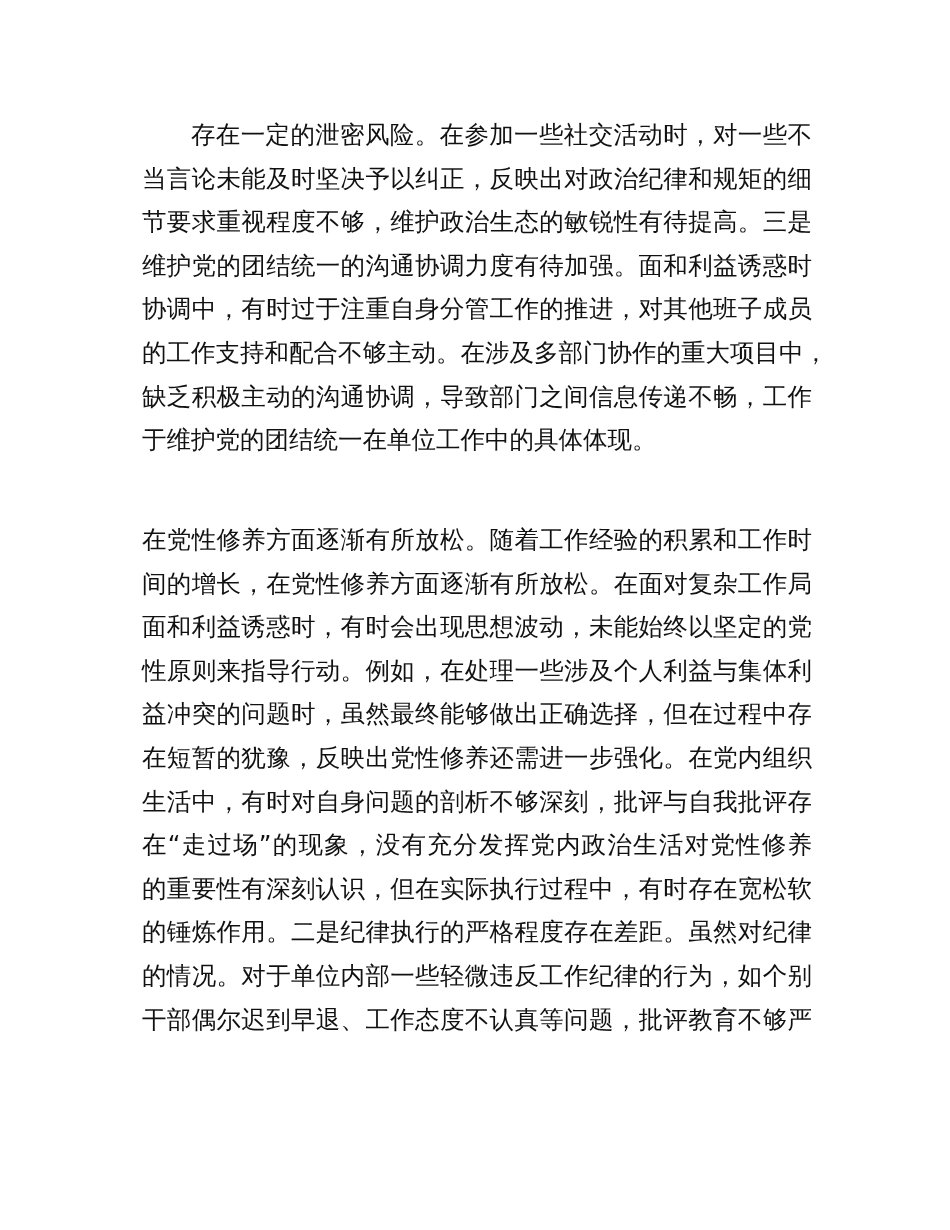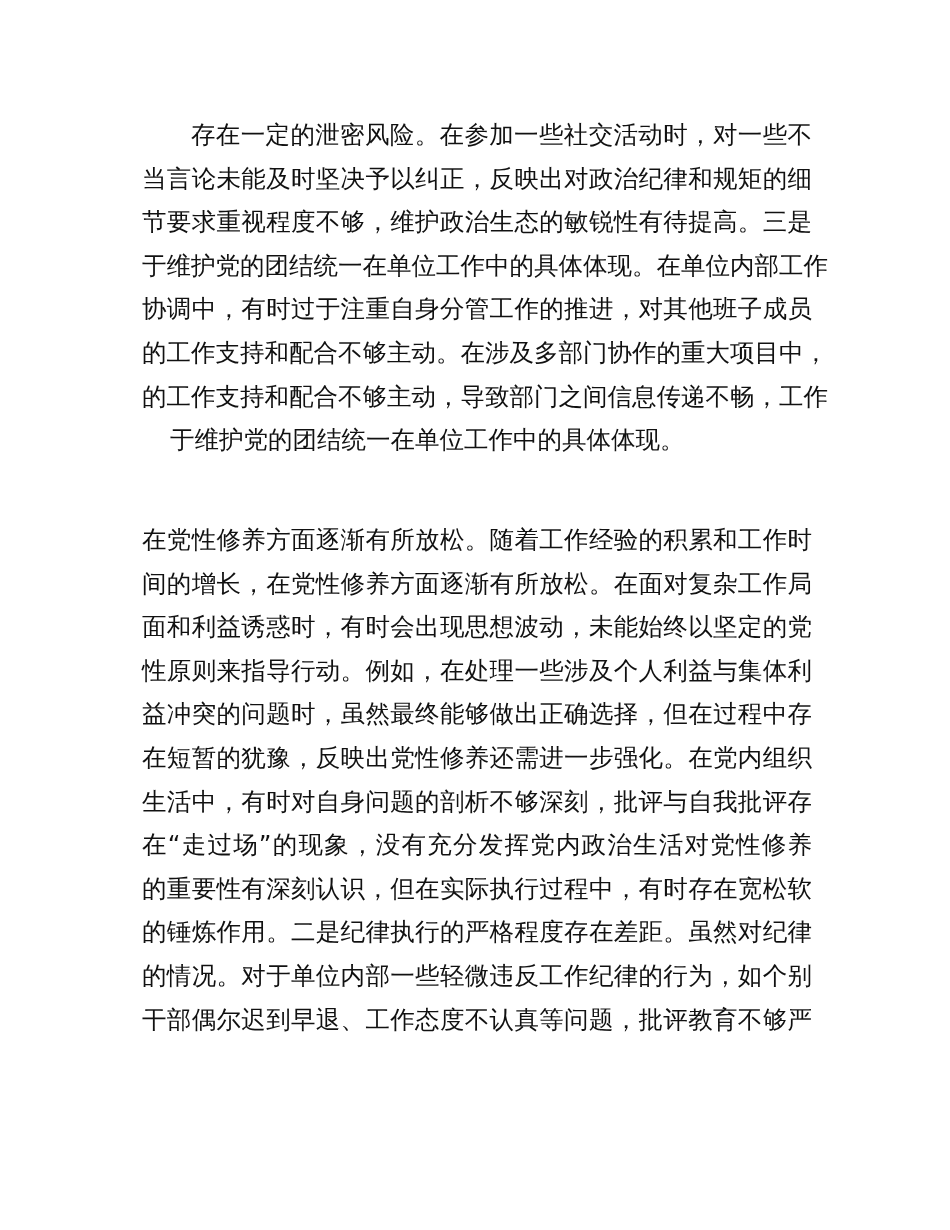--- a/index.html
+++ b/index.html
@@ -11,36 +11,36 @@
     height: 43.6px;
     line-height: 43.6px;
     font-family: "DejaVu Sans", "Liberation Sans", sans-serif;
     font-size: 24.5px;
     color: #111111;
     white-space: nowrap;
     text-align: justify;
     text-align-last: justify;
     width: 670px;
   }
-  .line.last { text-align-last: left; margin-left: 28px; }
+  .line.last { text-align-last: left; }
   .line.indent { padding-left: 49px; width: 621px; }
 </style>
 </head>
 <body>
 
 <div class="page">
 
   <div class="para" style="top:113px;">
     <span class="line indent">存在一定的泄密风险。在参加一些社交活动时，对一些不</span>
     <span class="line">当言论未能及时坚决予以纠正，反映出对政治纪律和规矩的细</span>
     <span class="line">节要求重视程度不够，维护政治生态的敏锐性有待提高。三是</span>
-    <span class="line">于维护党的团结统一在单位工作中的具体体现。在单位内部工作</span>
+    <span class="line">维护党的团结统一的沟通协调力度有待加强。面和利益诱惑时</span>
     <span class="line">协调中，有时过于注重自身分管工作的推进，对其他班子成员</span>
     <span class="line">的工作支持和配合不够主动。在涉及多部门协作的重大项目中，</span>
-    <span class="line">的工作支持和配合不够主动，导致部门之间信息传递不畅，工作</span>
+    <span class="line">缺乏积极主动的沟通协调，导致部门之间信息传递不畅，工作</span>
     <span class="line last">于维护党的团结统一在单位工作中的具体体现。</span>
   </div>
 
   <div class="para" style="top:518px;">
     <span class="line">在党性修养方面逐渐有所放松。随着工作经验的积累和工作时</span>
     <span class="line">间的增长，在党性修养方面逐渐有所放松。在面对复杂工作局</span>
     <span class="line">面和利益诱惑时，有时会出现思想波动，未能始终以坚定的党</span>
     <span class="line">性原则来指导行动。例如，在处理一些涉及个人利益与集体利</span>
     <span class="line">益冲突的问题时，虽然最终能够做出正确选择，但在过程中存</span>
     <span class="line">在短暂的犹豫，反映出党性修养还需进一步强化。在党内组织</span>

